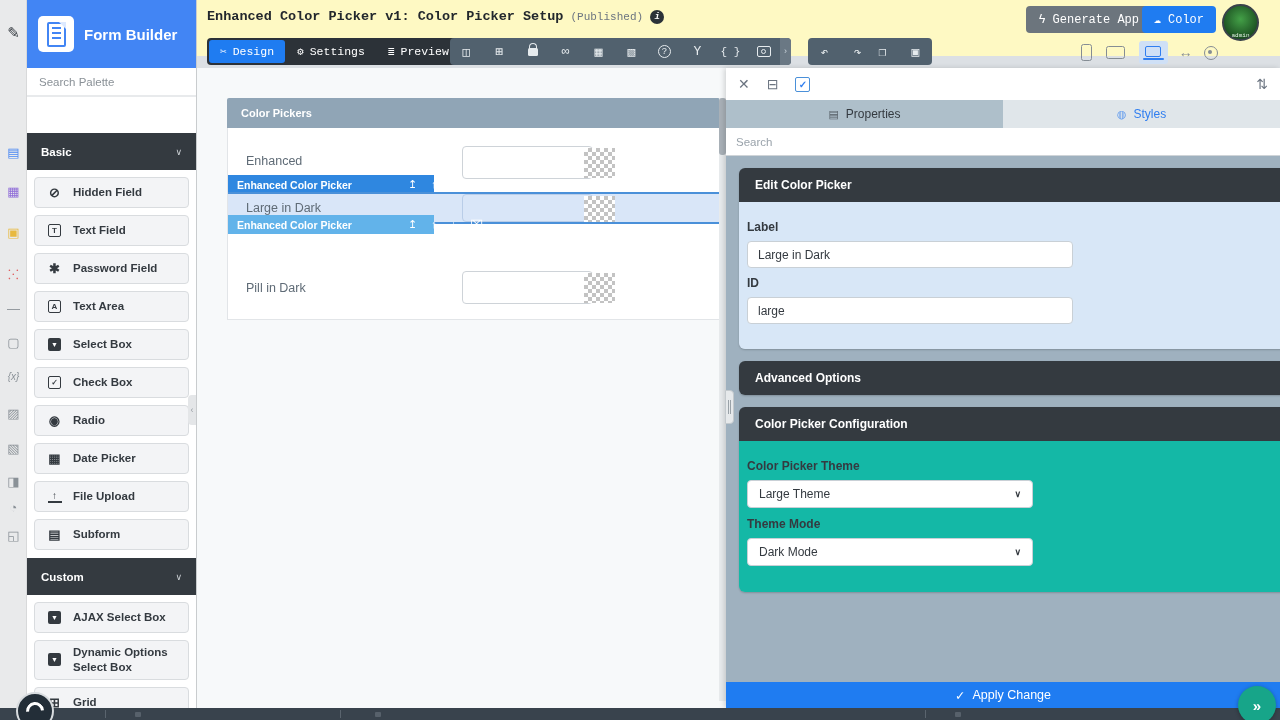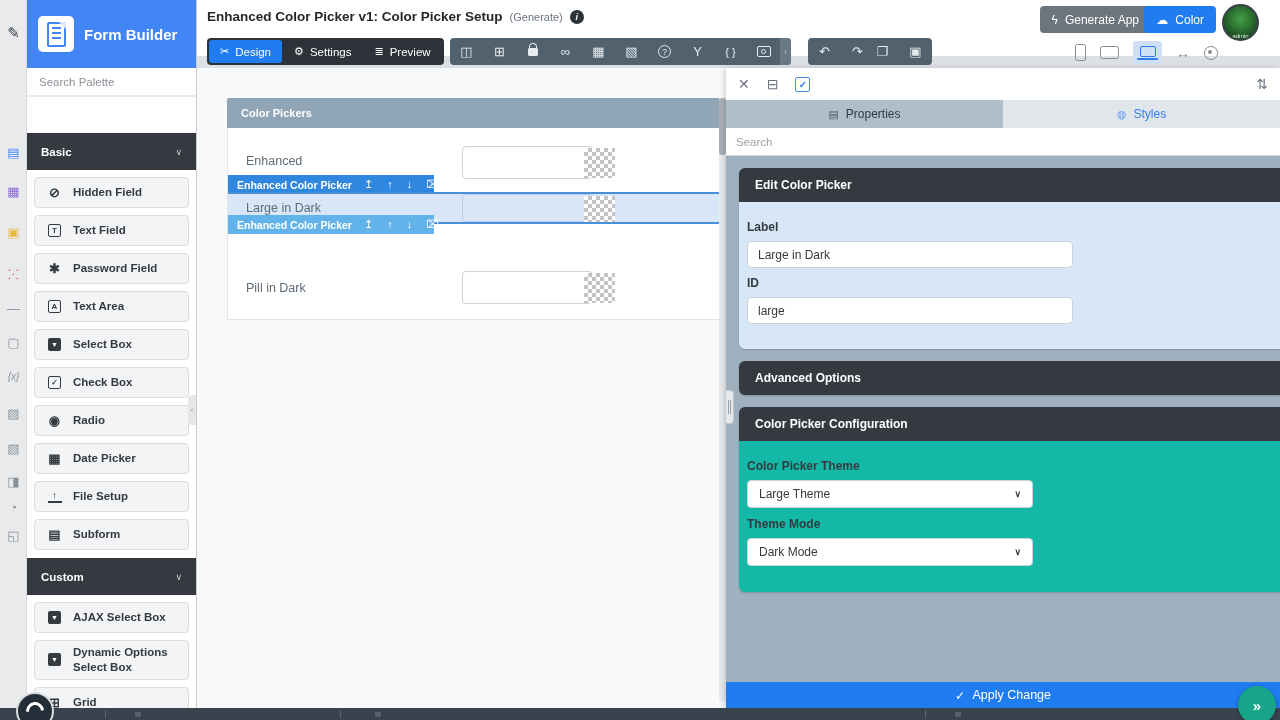--- a/index.html
+++ b/index.html
@@ -1,21 +1,21 @@
 <!DOCTYPE html>
 <html><head>
 <meta charset="utf-8">
 <style>
   * { margin:0; padding:0; box-sizing:border-box; }
   html,body { width:1280px; height:720px; overflow:hidden; font-family:"Liberation Sans",sans-serif; font-size:12px; color:#343a40; background:#dce0e4; }
 
   
   #rail { position:absolute; left:0; top:0; width:27px; height:708px; background:#e9eaeb; border-right:1px solid #d8d9da; z-index:5; }
   #palette { position:absolute; left:27px; top:0; width:170px; height:708px; background:#fff; border-right:1px solid #c9ccce; z-index:4; overflow:hidden; }
-  #topbar { position:absolute; left:197px; top:0; width:1083px; height:56px; background:#ffffff; z-index:3; }
+  #topbar { position:absolute; left:197px; top:0; width:1083px; height:56px; background:#fef9c3; z-index:3;font-family:Liberation Mono, monospace; }
   #canvas { position:absolute; left:197px; top:68px; width:529px; height:640px; background:#f7f9fa; z-index:1; }
   #props { position:absolute; left:726px; top:68px; width:554px; height:640px; background:#9fb1bf; z-index:2; box-shadow:-2px 0 5px rgba(0,0,0,.15); }
   #taskbar { position:absolute; left:0; top:708px; width:1280px; height:12px; background:#39434d; z-index:8; }
 
   
   .rail-ic { position:absolute; left:0; width:27px; text-align:center; font-size:13px; color:#8a9197; }
   
   .pal-logo { height:68px; background:#4285f4; display:flex; align-items:center; gap:10px; padding-left:11px; }
   .logo-box { width:36px; height:36px; background:#fff; border-radius:5px; display:flex; align-items:center; justify-content:center; }
   .docpage { width:19px; height:25px; background:#fff; border:2px solid #4285f4; border-radius:2px; position:relative; }
@@ -73,21 +73,21 @@
   .section { position:absolute; left:30px; top:30px; width:493px; }
   .sec-head { height:30px; background:#90a5b6; border-radius:2px 2px 0 0; display:flex; align-items:center; padding:0 14px; color:#fff; font-weight:bold; font-size:11px; }
   .sec-body { position:relative; background:#fff; border:1px solid #e2e5e8; border-top:none; height:192px; }
   .flabel { position:absolute; left:18px; color:#5f6b76; font-size:12.5px; }
   .cinput { position:absolute; left:234px; width:131px; height:33px; background:#fff; border:1px solid #ced3d8; border-radius:4px; }
   .checker { position:absolute; left:121px; top:1px; width:31px; height:30px;
      background-image:
        linear-gradient(45deg,#c3c3c3 25%,transparent 25%,transparent 75%,#c3c3c3 75%),
        linear-gradient(45deg,#c3c3c3 25%,#fff 25%,#fff 75%,#c3c3c3 75%);
      background-size:8px 8px; background-position:0 0,4px 4px; }
-  .ebadge { position:absolute; left:0; width:206px; height:19px; display:flex; align-items:center; padding:0 9px; color:#fff; }
+  .ebadge { position:absolute; left:0; width:206px; height:19px; display:flex; align-items:center; padding:0 9px; color:#fff;gap:44px; }
   .ebadge .bl { font-size:10.5px; font-weight:bold; white-space:nowrap; }
   .ebadge .ba { margin-left:12px; display:flex; gap:14px; font-size:11px; }
   .ebadge .ba span { cursor:pointer; }
   .badge1 { top:47px; background:#2f87e0; }
   .badge2 { top:87px; background:#62b3ea; }
   .selband { position:absolute; left:0; top:64px; width:496px; height:32px; background:#d9e6f8; border-top:2px solid #4a90d9; border-bottom:2px solid #4a90d9; }
   .hovband { position:absolute; left:0; top:105px; width:496px; height:34px; background:#fff; border:1px solid #8fd4f2; }
   .scrolltrack { position:absolute; left:522px; top:30px; width:7px; height:603px; background:#e8ebed; }
   .scrollthumb { position:absolute; left:0; top:0; width:7px; height:57px; background:#a9b1b8; border-radius:3px; }
 
@@ -204,21 +204,21 @@
     <span class="lbl">Radio</span>
   </div>
   <div class="pal-item">
     <span class="pic">▦</span>
     <span class="lbl">Date Picker</span>
   </div>
   <div class="pal-item">
     <span class="pic">
         <span class="pic-upload">↑</span>
       </span>
-    <span class="lbl">File Setup</span>
+    <span class="lbl">File Upload</span>
   </div>
   <div class="pal-item">
     <span class="pic">▤</span>
     <span class="lbl">Subform</span>
   </div>
 
   <div class="pal-sec" style="margin-top:8px">
     <span>Custom</span>
     <span class="chev">∨</span>
   </div>
@@ -239,21 +239,21 @@
     <span class="pic">⊞</span>
     <span class="lbl">Grid</span>
   </div>
 
   <div class="pal-collapse">‹</div>
 </div>
 
 <div id="topbar">
   <div class="tb-titlerow">
     <span class="tb-title">Enhanced Color Picker v1: Color Picker Setup</span>
-    <span class="tb-pub">(Generate)</span>
+    <span class="tb-pub">(Published)</span>
     <span class="info-dot">i</span>
   </div>
 
   <div class="tabbar">
     <div class="mtab active">
       <span class="mi">✂</span>
       <span>Design</span>
     </div>
     <div class="mtab">
       <span class="mi">⚙</span>

